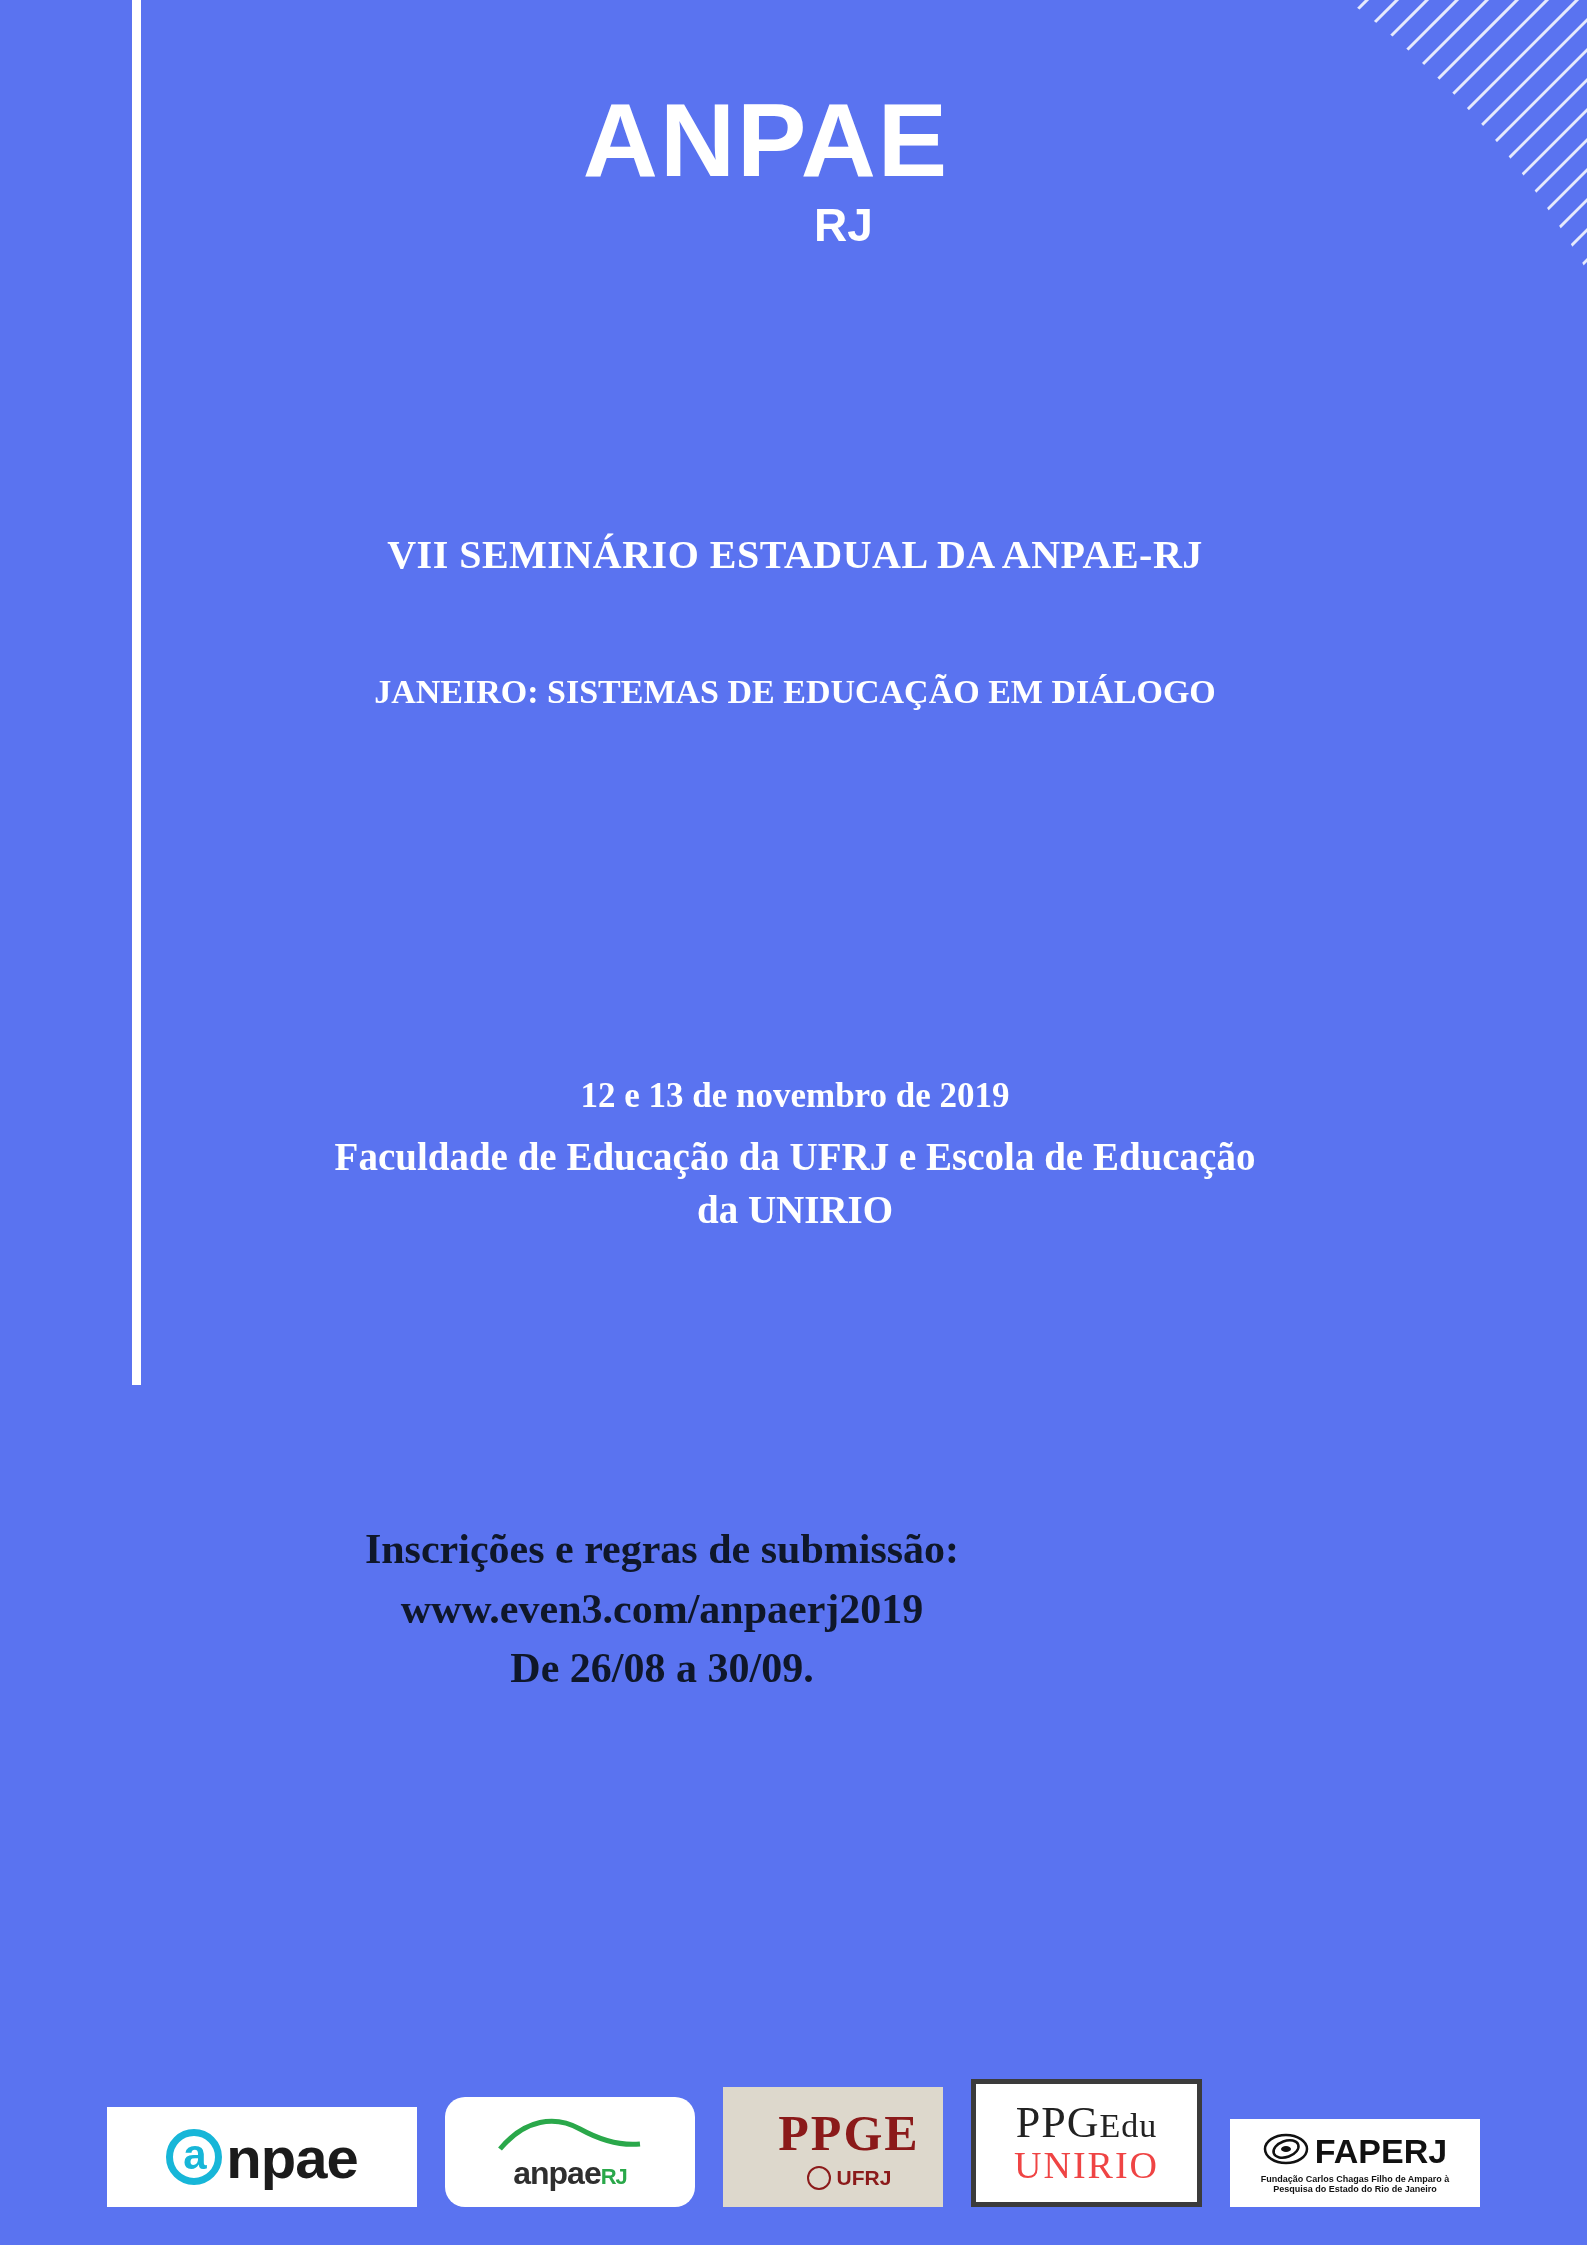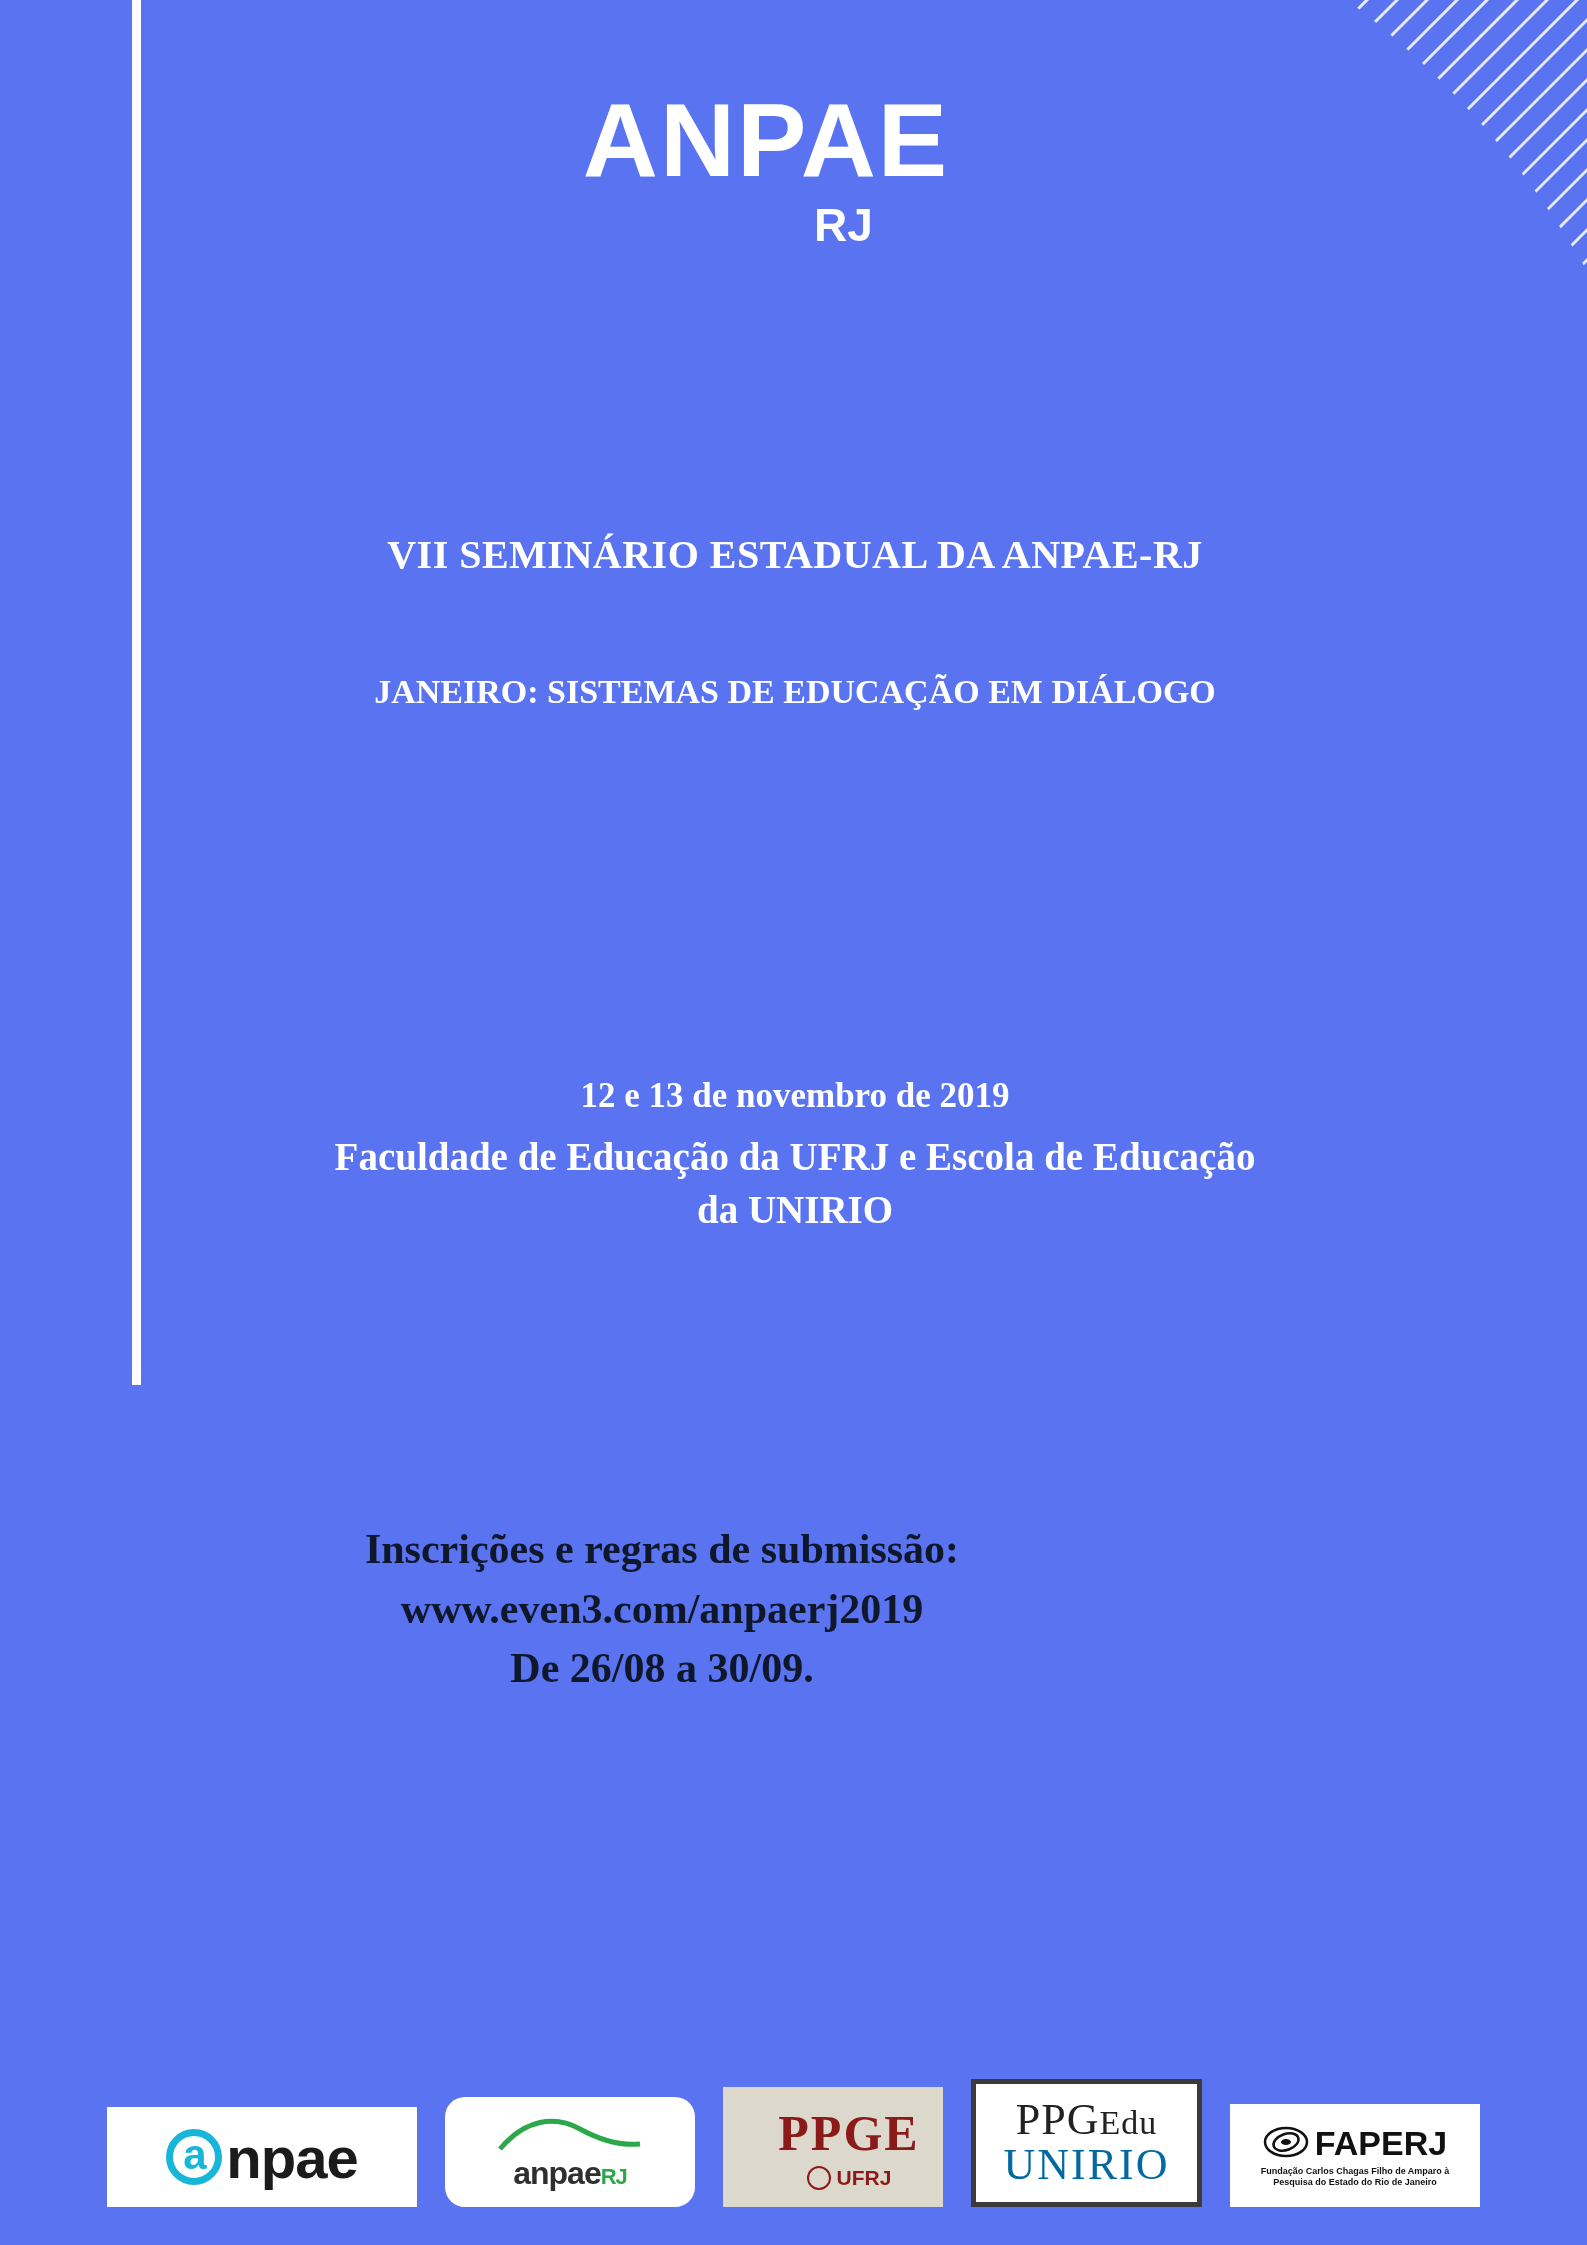--- a/index.html
+++ b/index.html
@@ -247,29 +247,29 @@
   }
   .logo-unirio .l1 {
     font-family: "Liberation Serif", serif;
     font-size: 44px;
     color: #222222;
     letter-spacing: 1px;
   }
   .logo-unirio .l1 .edu { font-size: 34px; }
   .logo-unirio .l2 {
     font-family: "Liberation Serif", serif;
-    font-size: 44px;
-    color: #0369a1;
+    font-size: 38px;
+    color: #ef4444;
     letter-spacing: 2px;
   }
 
   
   .logo-faperj {
     width: 250px;
-    height: 103px;
+    height: 88px;
     flex-direction: column;
     gap: 3px;
   }
   .logo-faperj .row {
     display: flex;
     align-items: center;
     gap: 6px;
   }
   .logo-faperj .word {
     font-family: "Liberation Sans", sans-serif;

